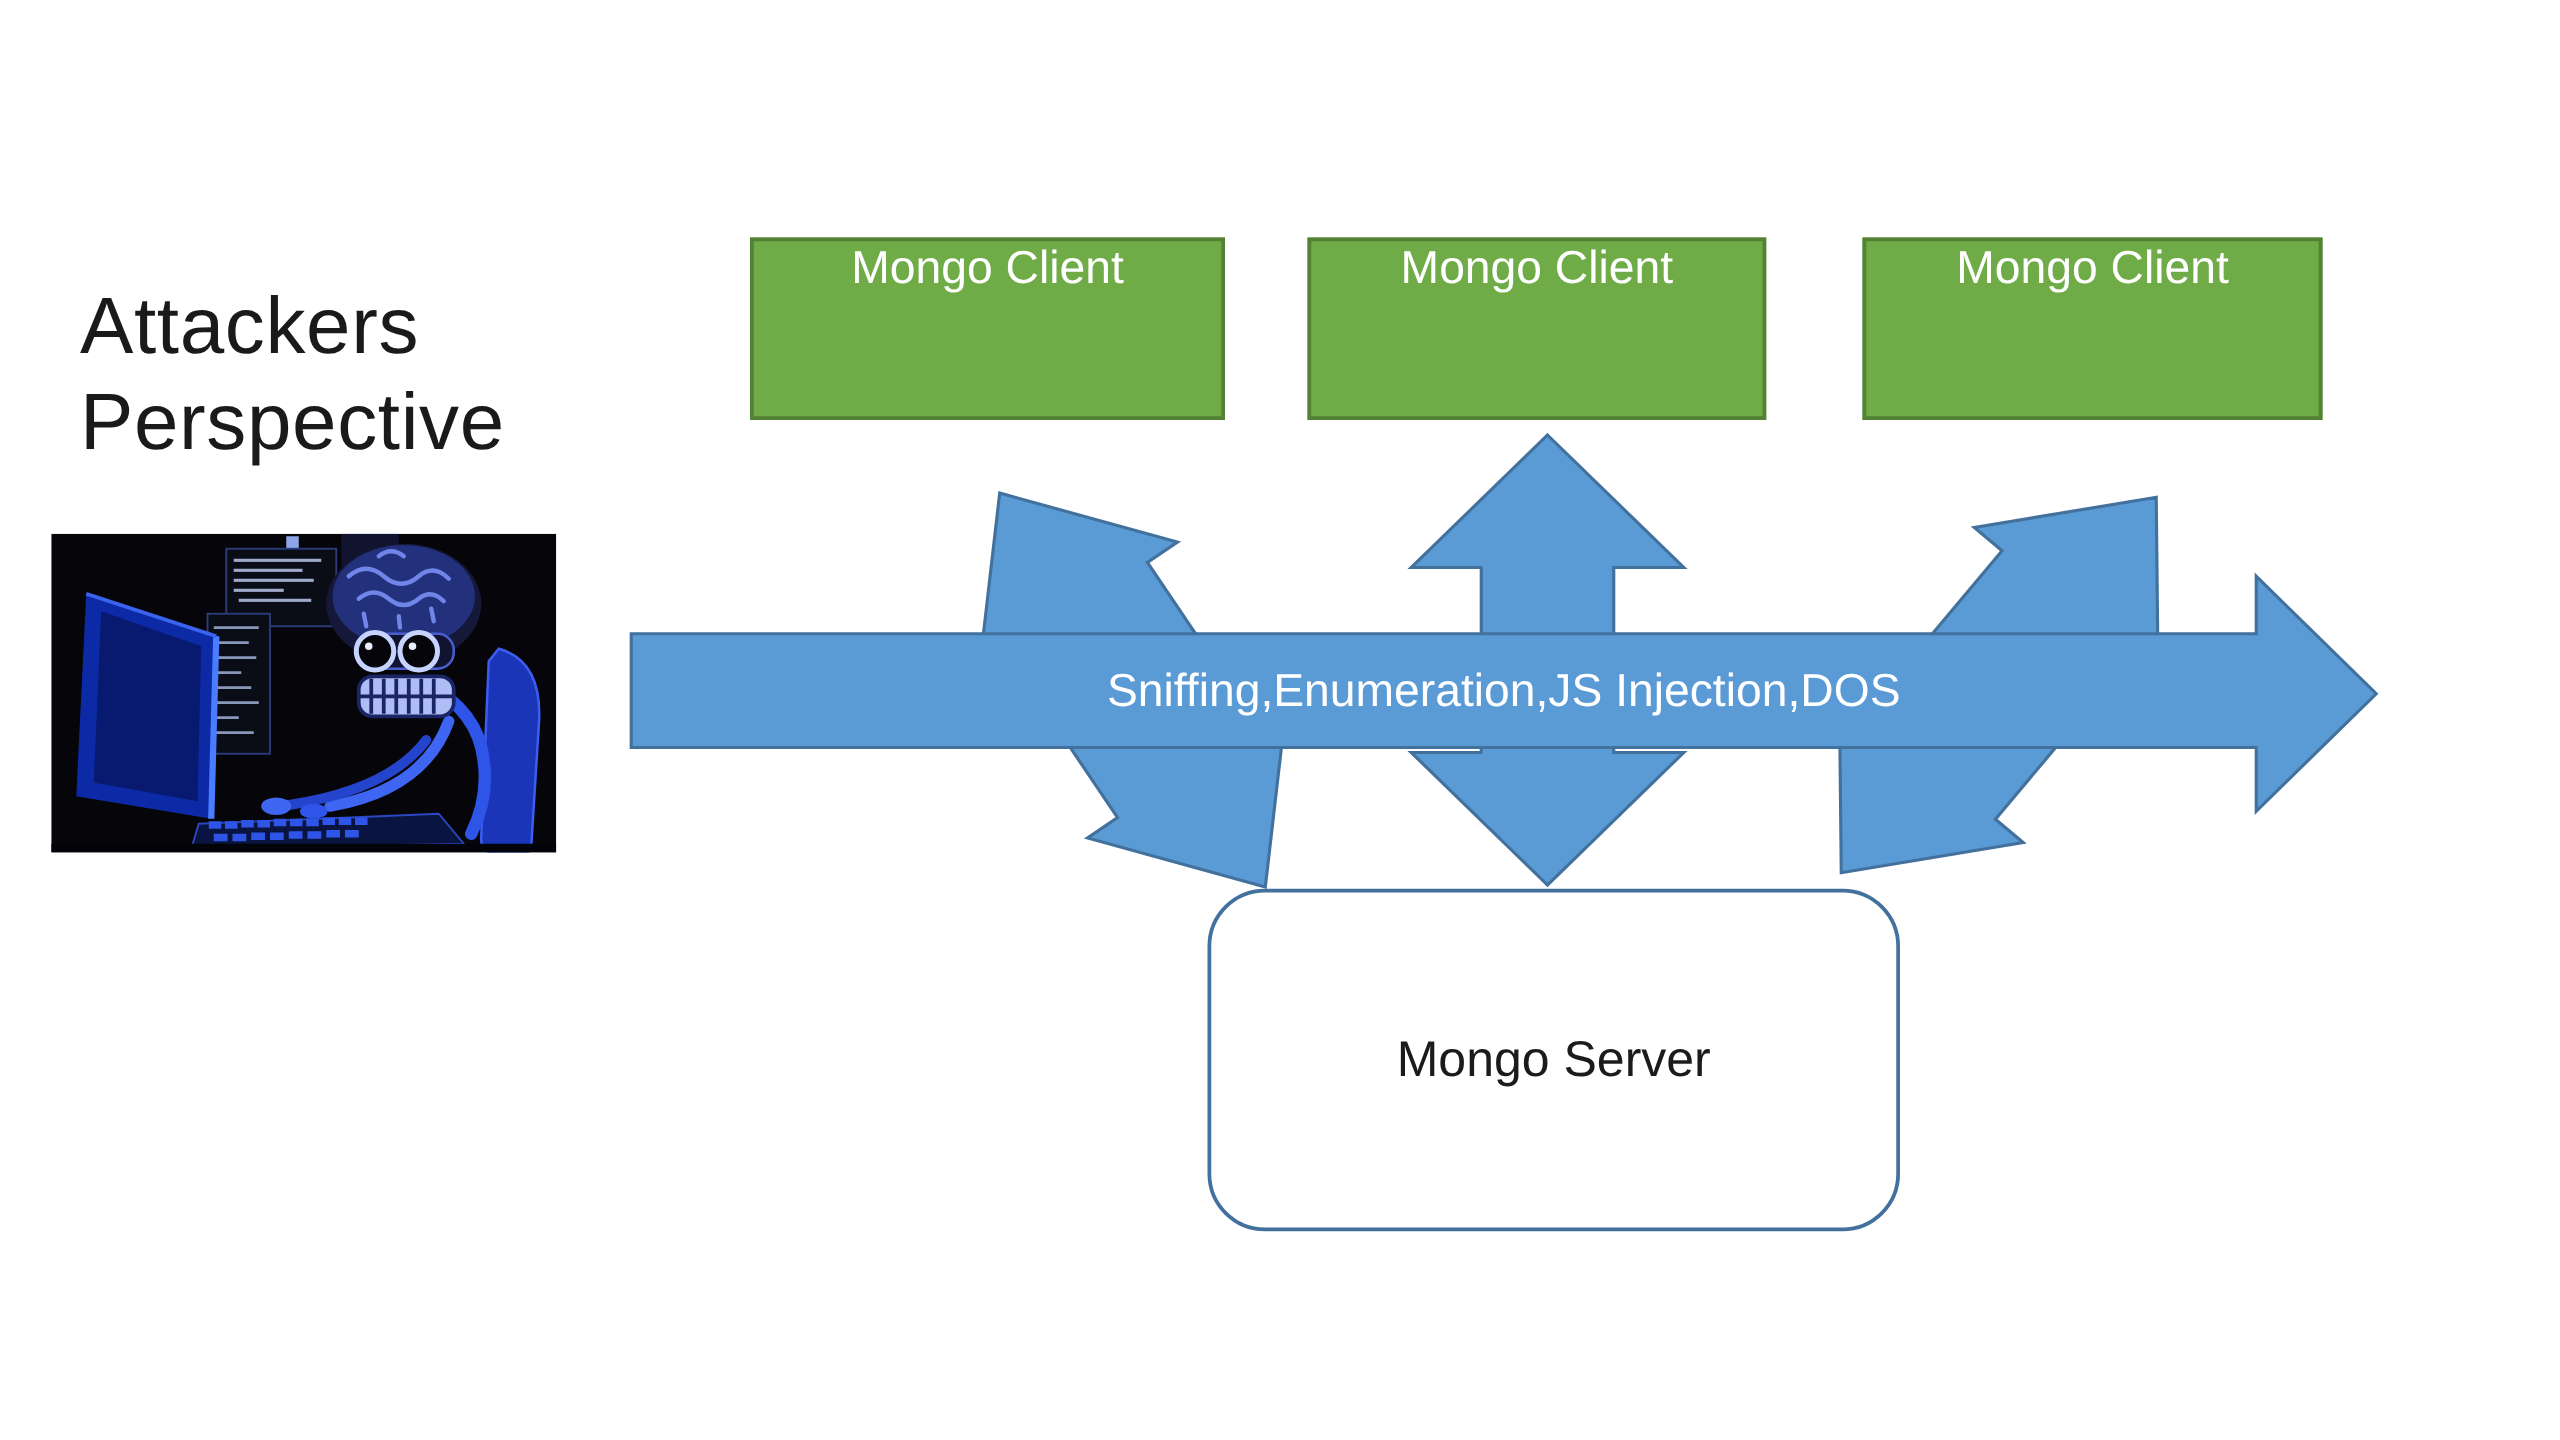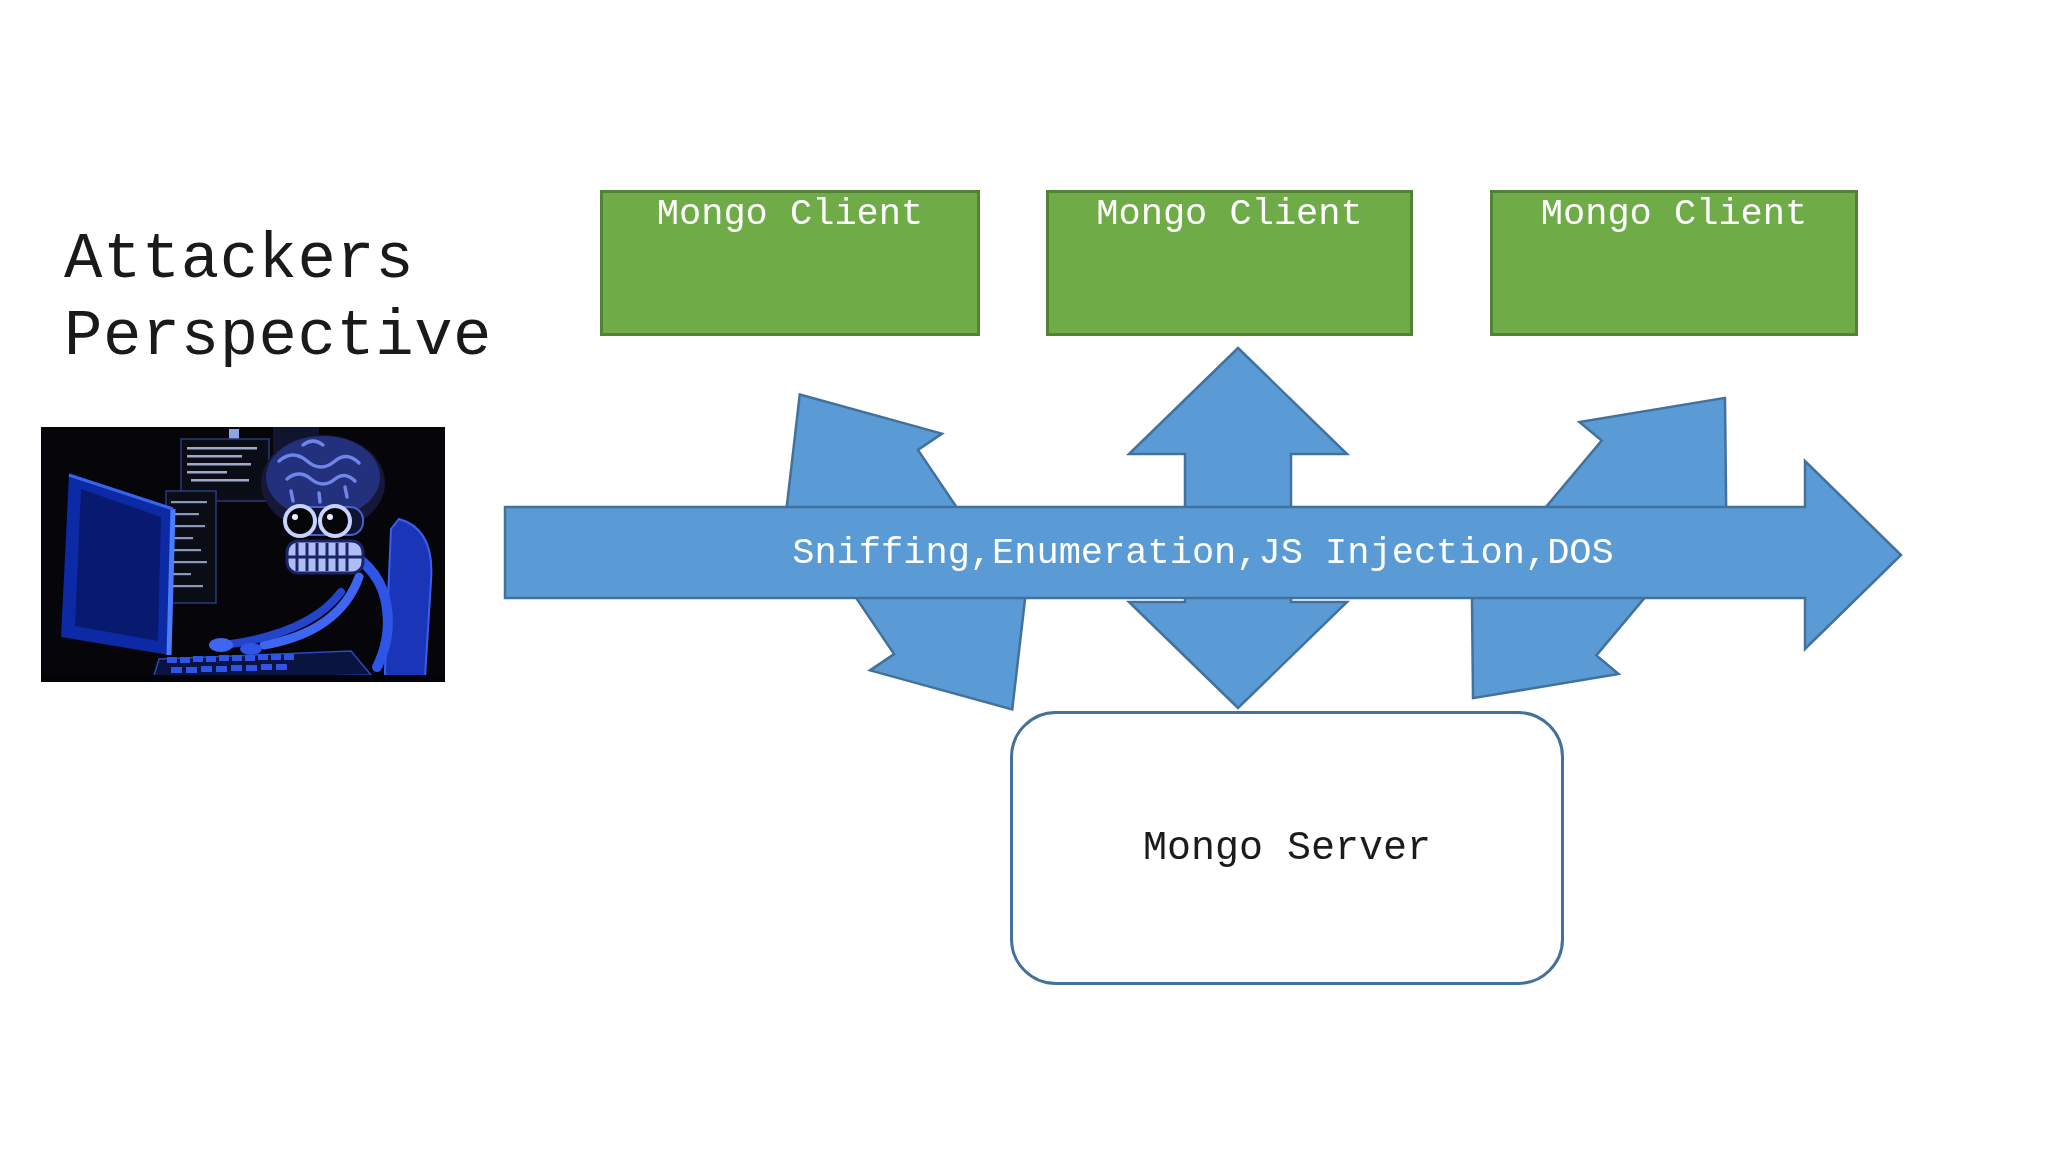--- a/index.html
+++ b/index.html
@@ -9,41 +9,41 @@
     --arrow-fill:#5b9bd5;
     --arrow-border:#41719c;
     --server-border:#41719c;
     --title-text:#1a1a1a;
   }
   *{box-sizing:border-box;}
   body{margin:0;background:#fff;}
   .slide{
     position:relative;width:2048px;height:1152px;overflow:hidden;
     background:var(--background);
-    font-family:Liberation Mono, monospace;
+    font-family:Liberation Sans, sans-serif;
   }
   .title{
     position:absolute;left:64px;top:222px;z-index:2;
     font-size:64px;line-height:77px;font-weight:400;
     color:var(--title-text);letter-spacing:0.5px;
   }
   .client-box{
     position:absolute;top:190px;height:146px;z-index:2;
     background:var(--client-fill);border:3px solid var(--client-border);
     display:flex;justify-content:center;
     color:#ffffff;font-size:37px;
   }
   .client-1{left:600px;width:380px;}
   .client-2{left:1046px;width:367px;}
   .client-3{left:1490px;width:368px;}
   .server-box{
     position:absolute;left:966px;top:711px;width:554px;height:274px;z-index:0;
     background:#ffffff;border:3px solid var(--server-border);border-radius:46px;
     display:flex;align-items:center;justify-content:center;
-    color:#1b1b1b;font-size:40px;margin-left:44px;
+    color:#1b1b1b;font-size:40px;
   }
   .arrows-layer{position:absolute;left:0;top:0;width:2048px;height:1152px;z-index:1;}
   .arrow-shape{fill:var(--arrow-fill);stroke:var(--arrow-border);stroke-width:2.5;stroke-linejoin:miter;}
   .arrow-label{
     position:absolute;left:505px;top:507px;width:1396px;height:91px;z-index:2;
     display:flex;align-items:center;justify-content:center;
     color:#ffffff;font-size:37px;
   }
   .attacker-img{position:absolute;left:41px;top:427px;width:404px;height:255px;z-index:2;}
 </style>

